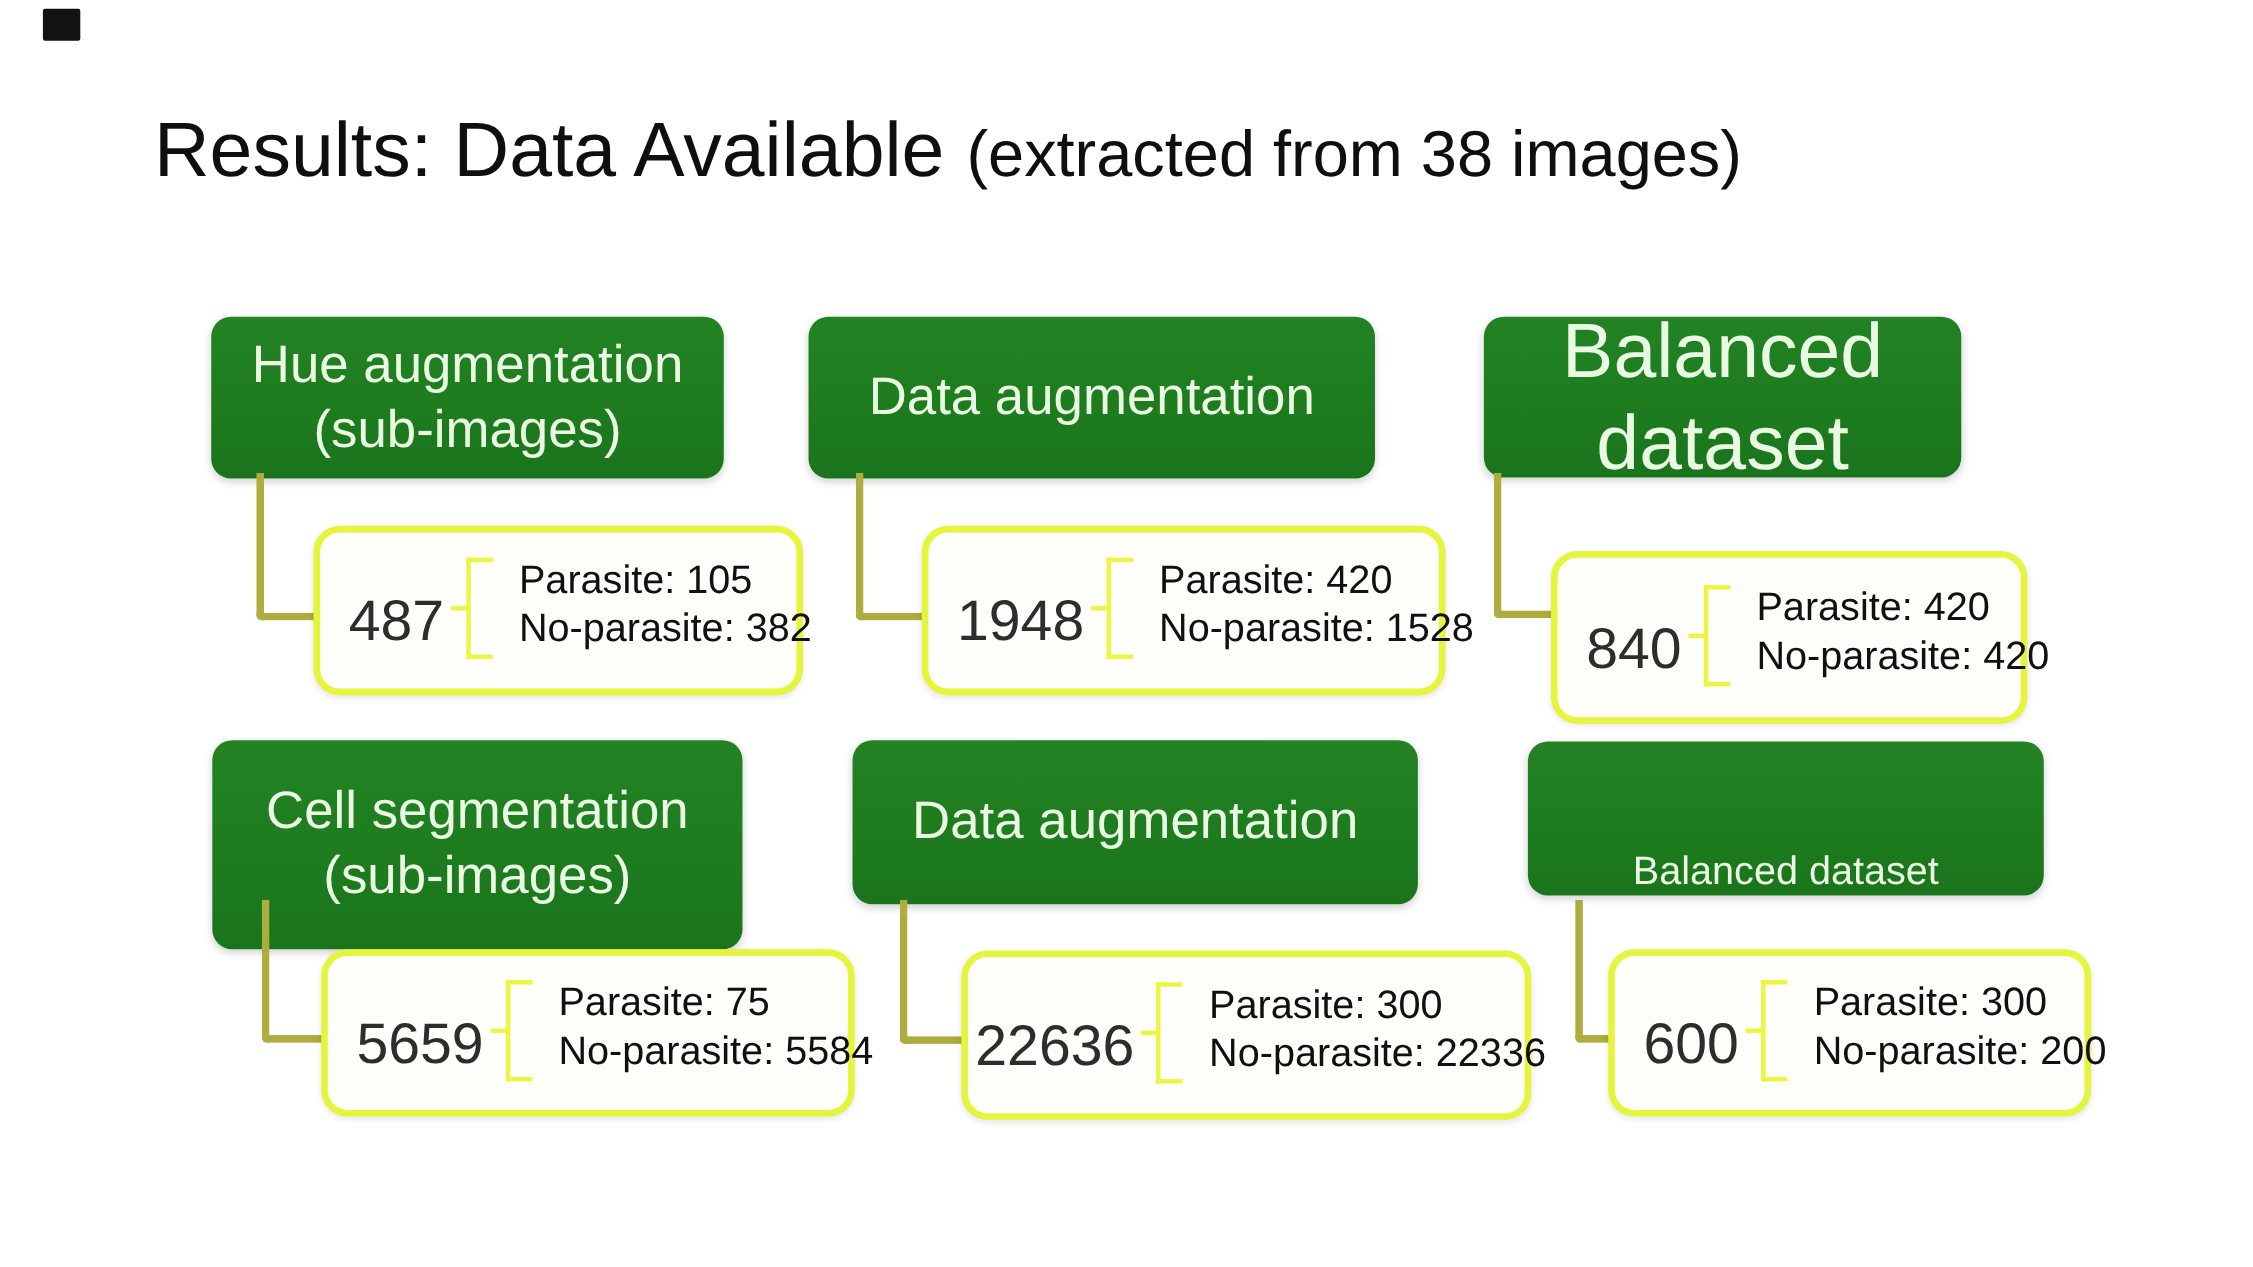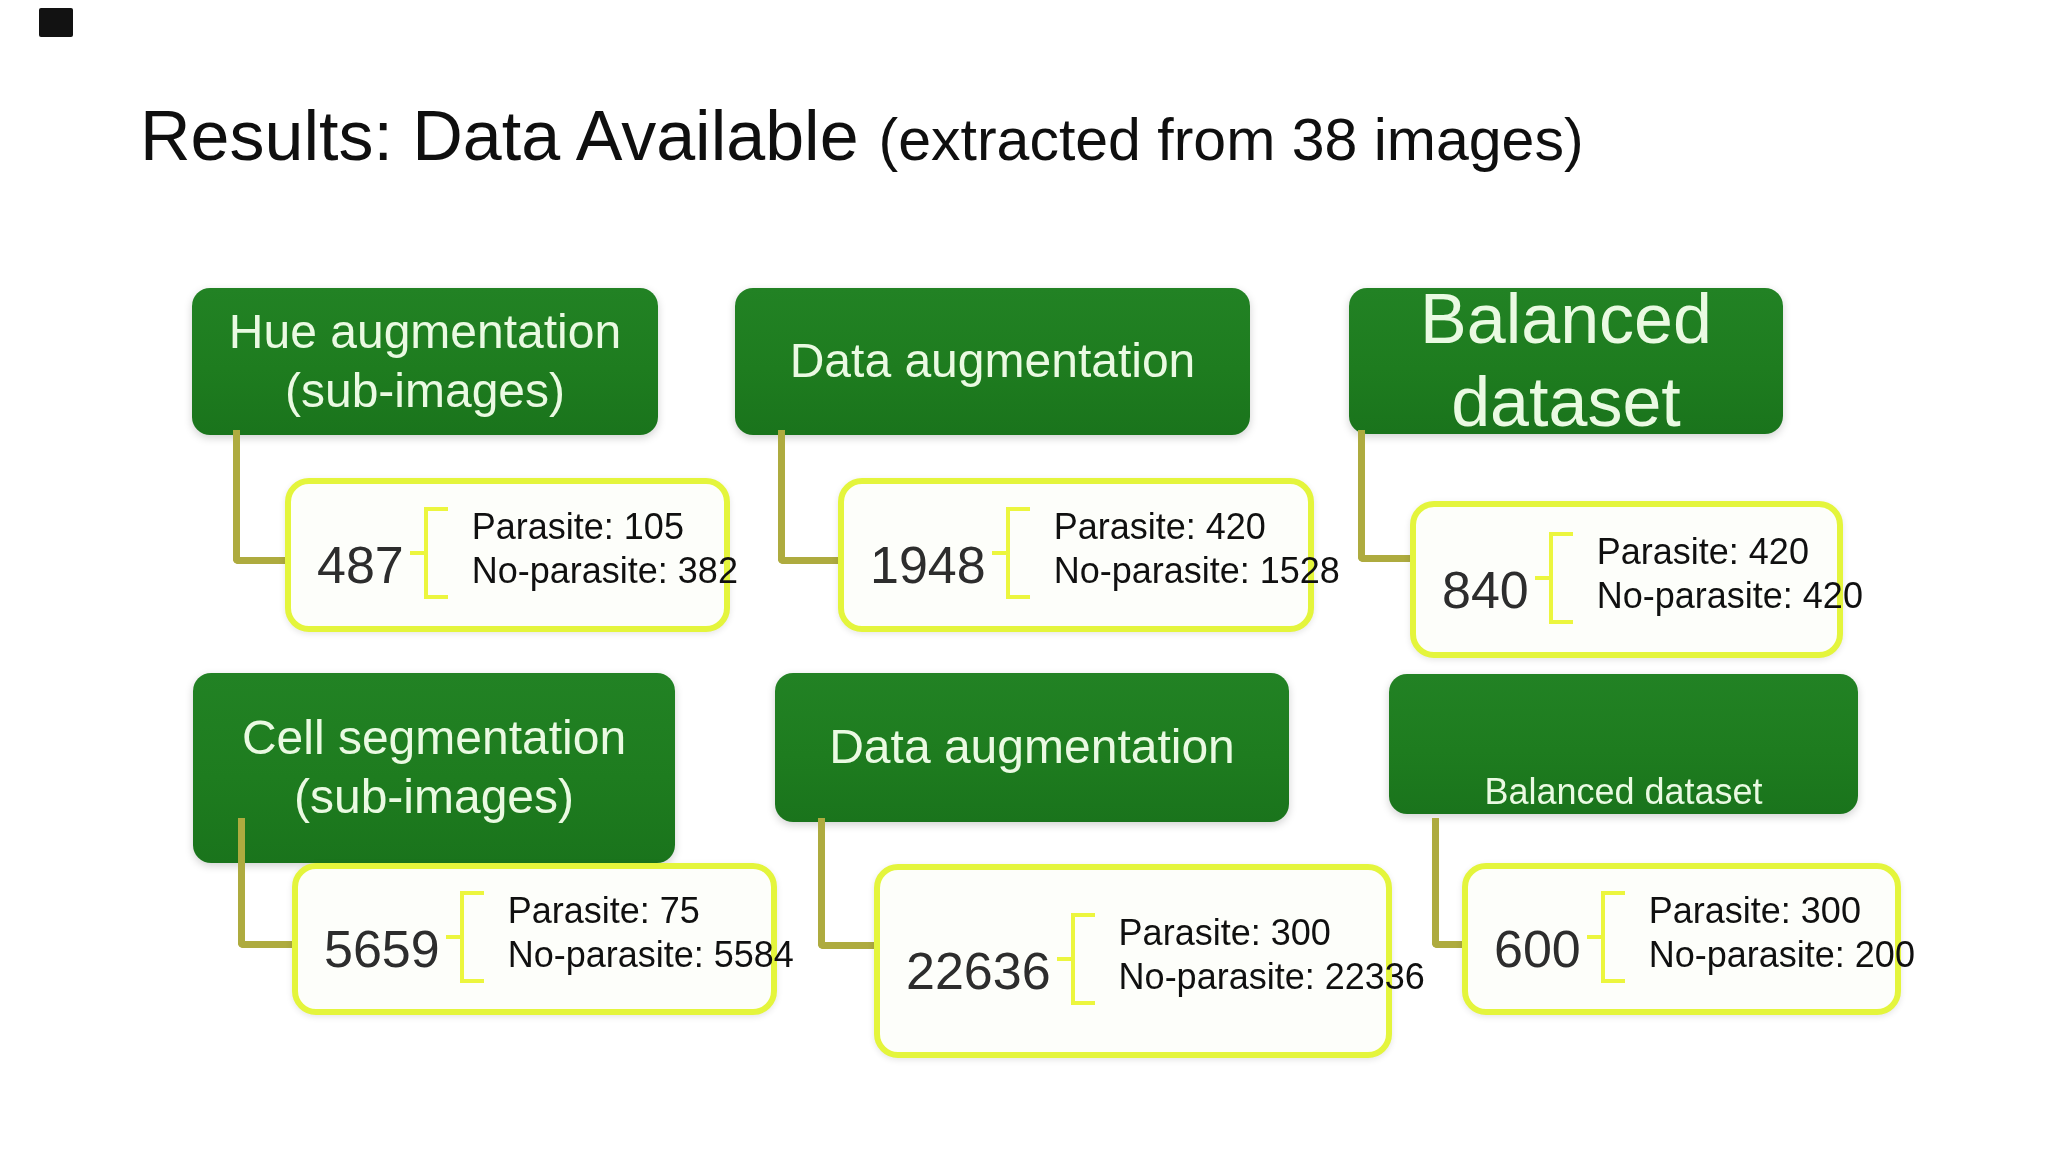--- a/index.html
+++ b/index.html
@@ -68,21 +68,21 @@
     border-radius: 24px;
     box-sizing: border-box;
     display: flex; align-items: center;
     padding-left: 26px;
     box-shadow: 0 2px 6px rgba(0,0,0,0.10);
   }
   .pos-y1 { left: 285px;  top: 478px; width: 445px; height: 154px; }
   .pos-y2 { left: 838px;  top: 478px; width: 476px; height: 154px; }
   .pos-y3 { left: 1410px; top: 501px; width: 433px; height: 157px; }
   .pos-y4 { left: 292px;  top: 863px; width: 485px; height: 152px; }
-  .pos-y5 { left: 874px;  top: 864px; width: 518px; height: 194px; }
+  .pos-y5 { left: 874px;  top: 864px; width: 518px; height: 154px; justify-content: center; }
   .pos-y6 { left: 1462px; top: 863px; width: 439px; height: 152px; }
 
   .total {
     font-size: 52px; color: var(--total-text, #2d2d2d);
     margin-top: 20px; white-space: nowrap;
   }
 
   
   .brace {
     position: relative;

